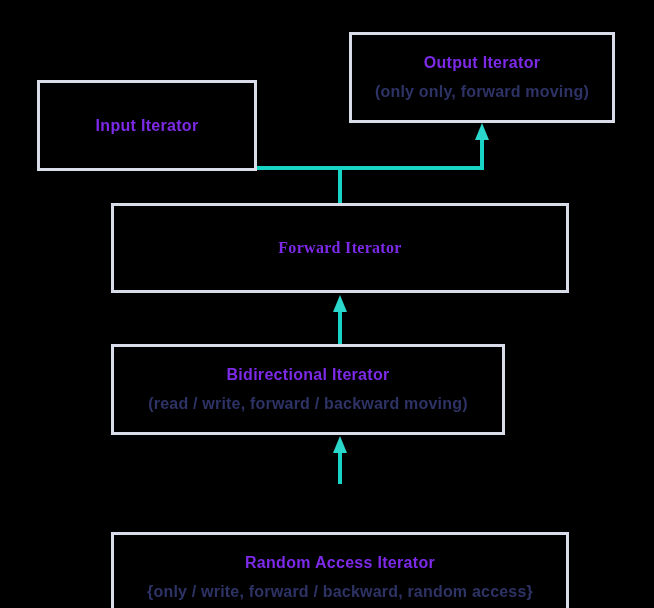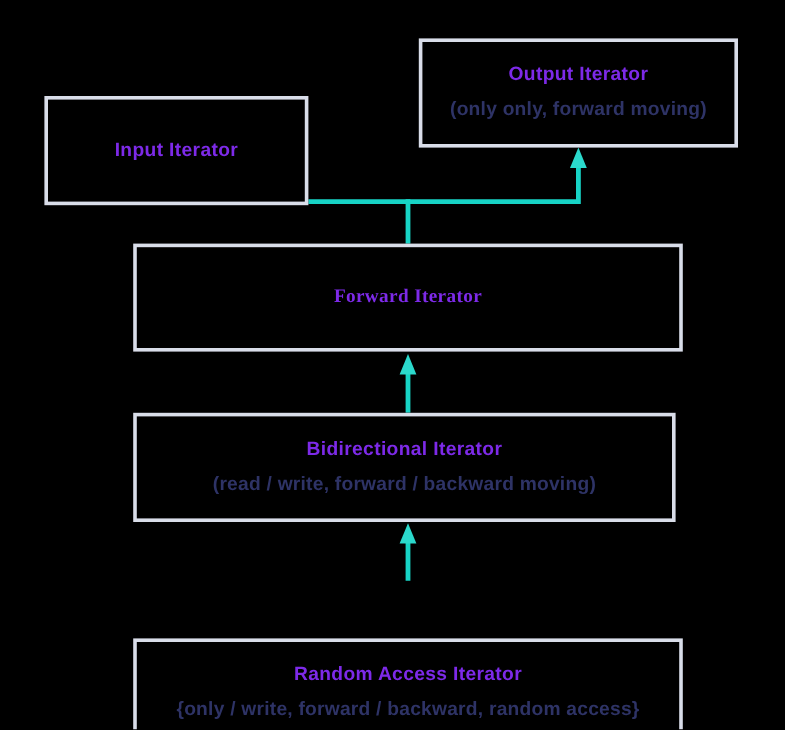--- a/index.html
+++ b/index.html
@@ -52,21 +52,21 @@
   .node-subtitle {
     color: var(--subtitle-color);
     font-size: 16px;
     font-weight: bold;
     letter-spacing: 0.2px;
     line-height: 20px;
   }
   .node-input        { left: 37px;  top: 32px;  width: 220px; height: 91px; margin-top: 48px; }
   .node-output       { left: 349px; top: 32px;  width: 266px; height: 91px; }
   .node-forward      { left: 111px; top: 203px; width: 458px; height: 90px; font-family: Liberation Serif, serif; }
-  .node-bidirectional{ left: 111px; top: 344px; width: 452px; height: 91px; }
+  .node-bidirectional{ left: 111px; top: 344px; width: 394px; height: 91px; }
   .node-random       { left: 111px; top: 484px; width: 458px; height: 90px; margin-top: 48px; }
 </style>
 </head>
 <body>
 
 <div class="diagram">
 
   <svg class="arrow-layer" viewBox="0 0 654 608">
 
     <line x1="340" y1="204" x2="340" y2="166" stroke-width="4" stroke="#17d4c6"></line>

